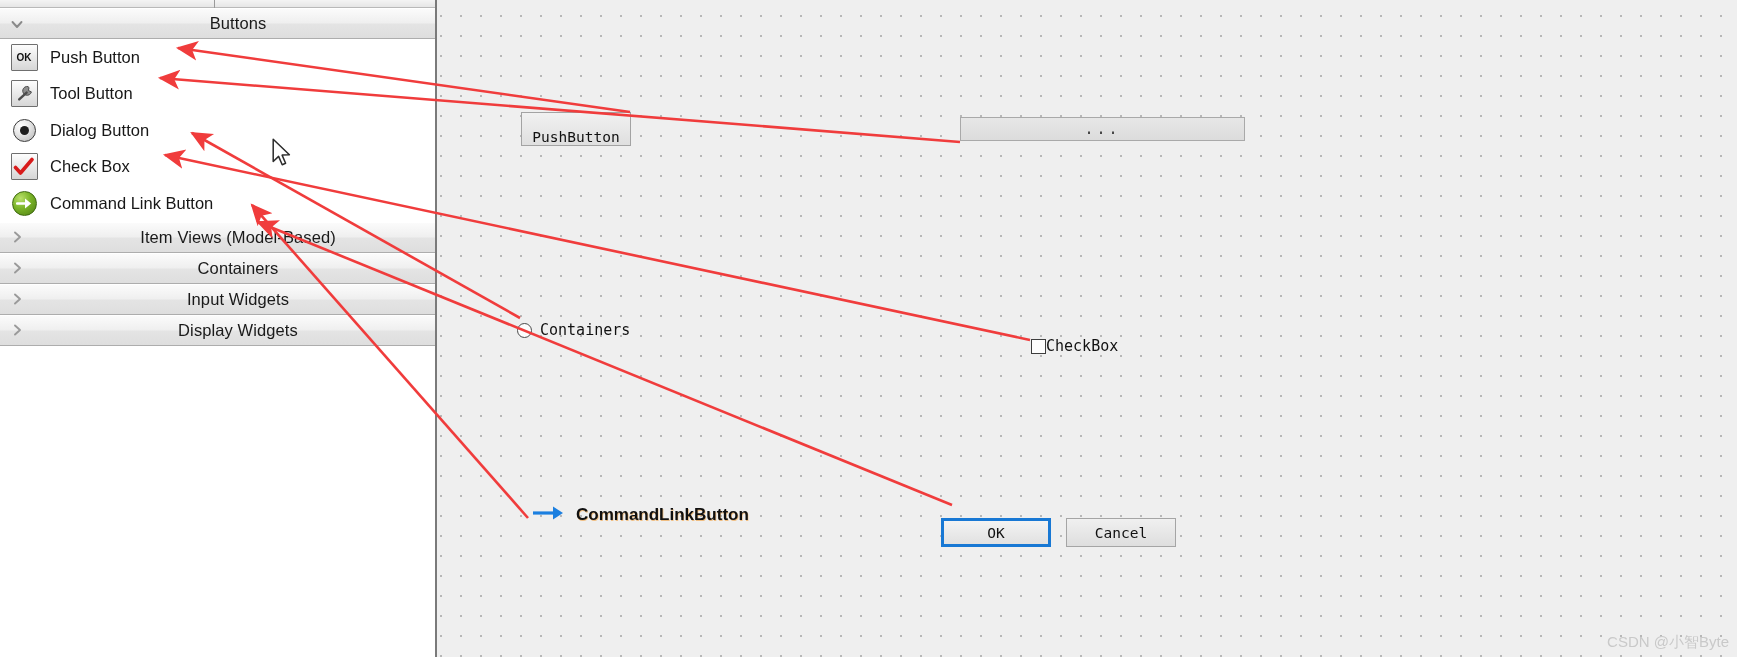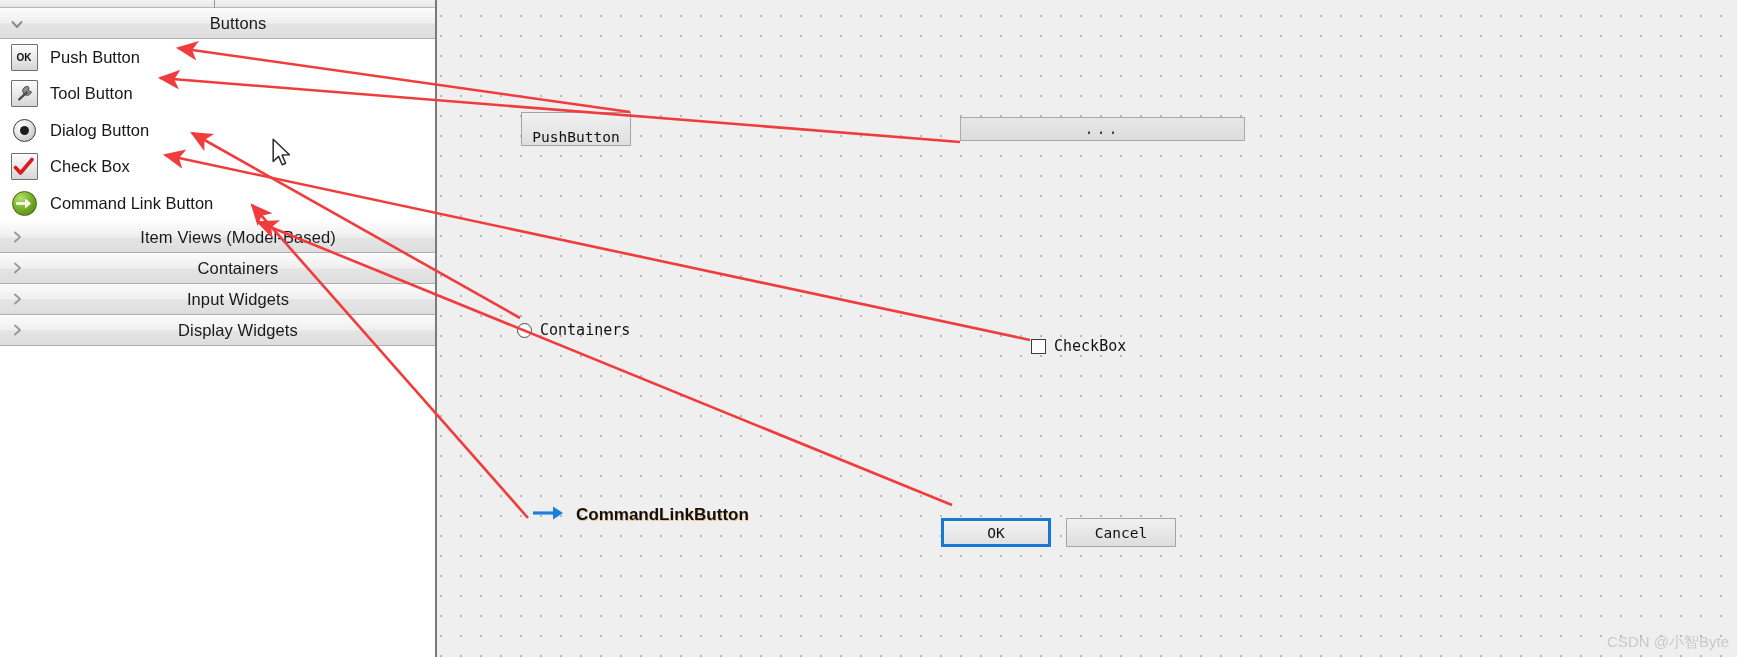--- a/index.html
+++ b/index.html
@@ -130,21 +130,21 @@
     position:absolute; left:108px; top:318px; height:24px;
     display:flex; align-items:center; gap:8px;
     font-size: 15px; color:#111;
   }
   #w-radiobutton .dot {
     width:15px; height:15px; border-radius:50%;
     border:1.7px solid #4a4a4a; background:#fdfdfd;
   }
   #w-checkbox {
     position:absolute; left:622px; top:334px; height:24px;
-    display:flex; align-items:center; gap:8px;
+    display:flex; align-items:center; 
     font-size: 15px; color:#111;
   }
   #w-checkbox .box {
     width:15px; height:15px;
     border:1.7px solid #3d3d3d; background:#fdfdfd;
   }
   #w-commandlink {
     position:absolute; left:123px; top:500px; height:30px;
     display:flex; align-items:center; gap:10px;
   }

